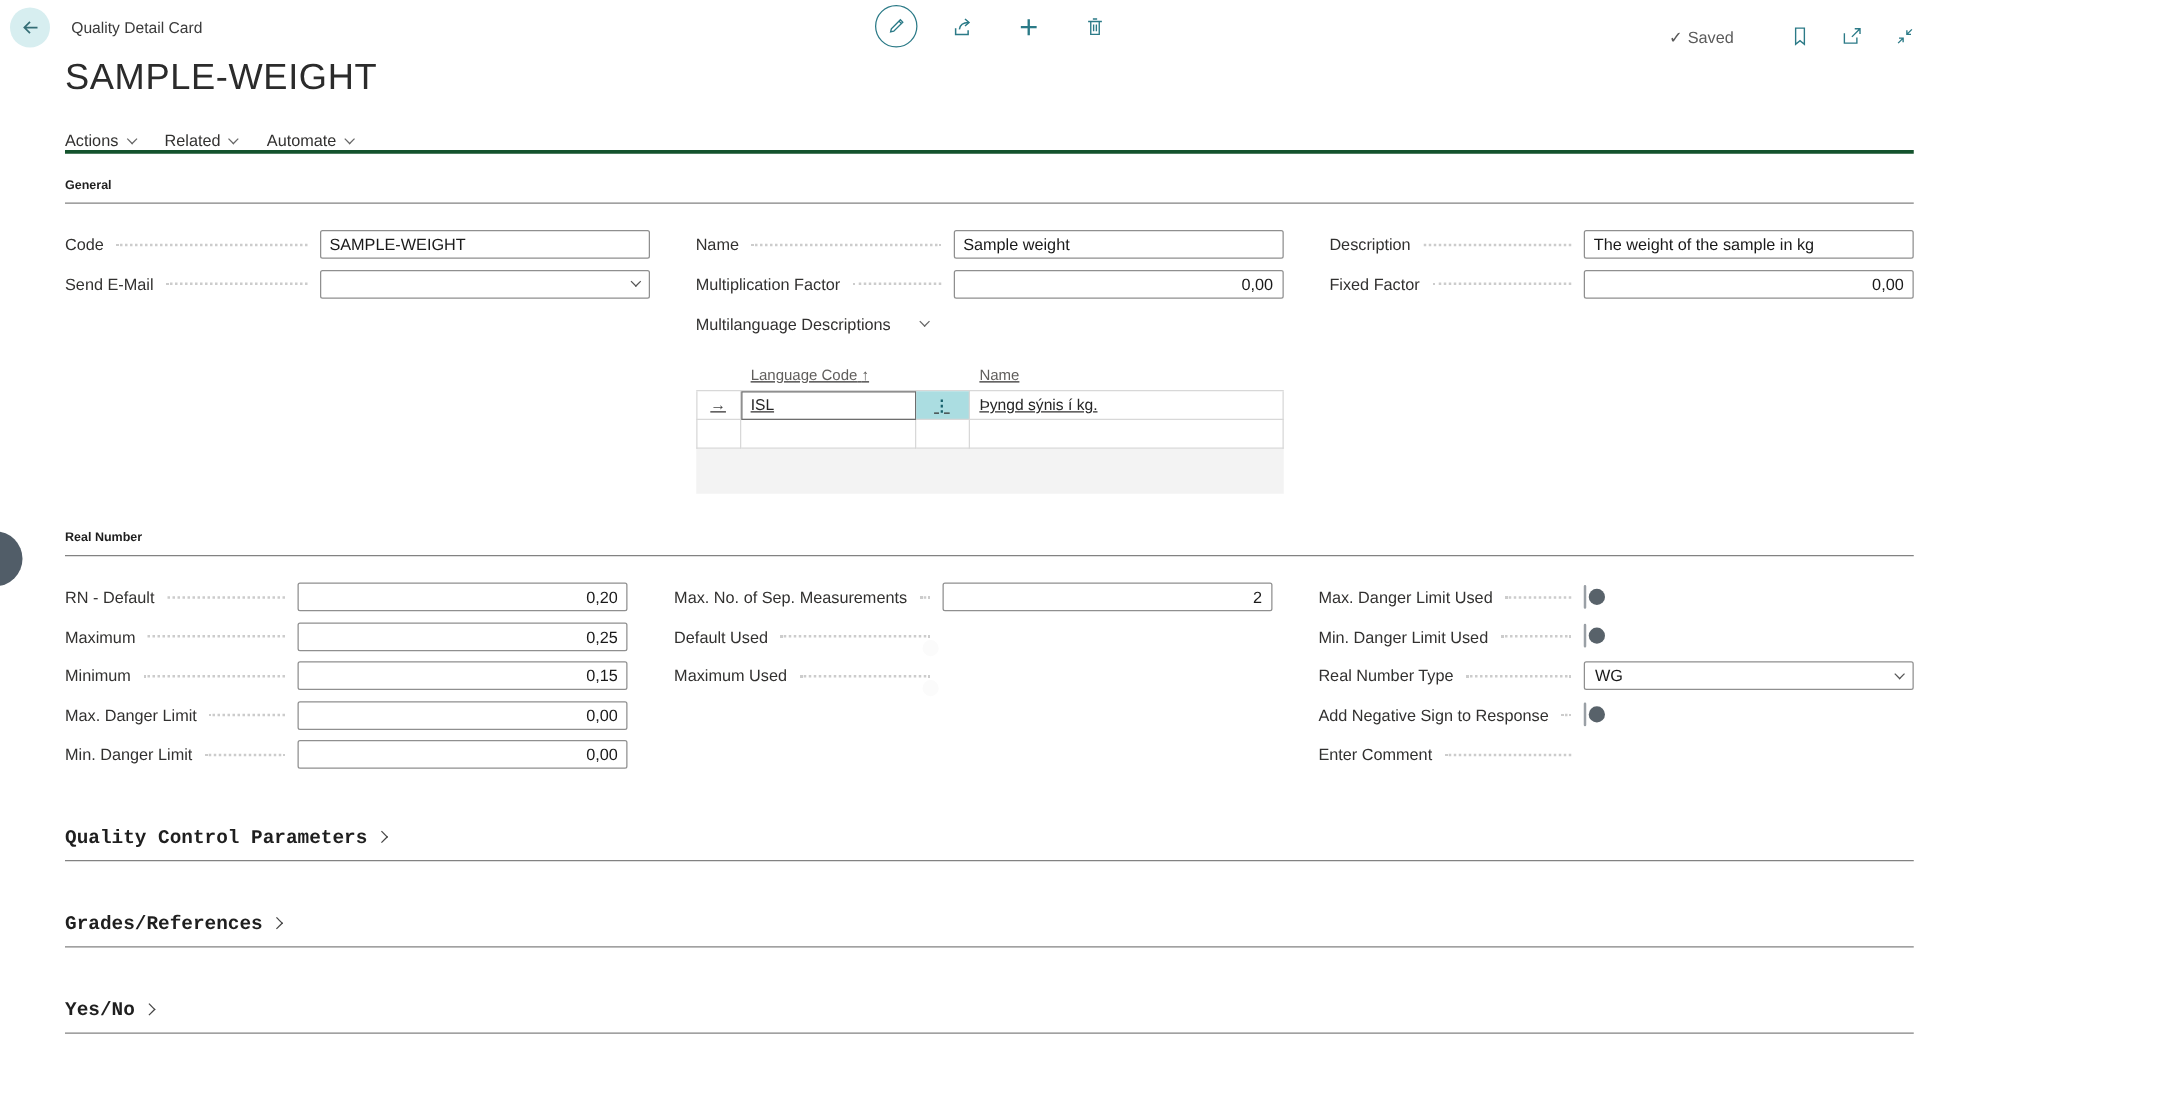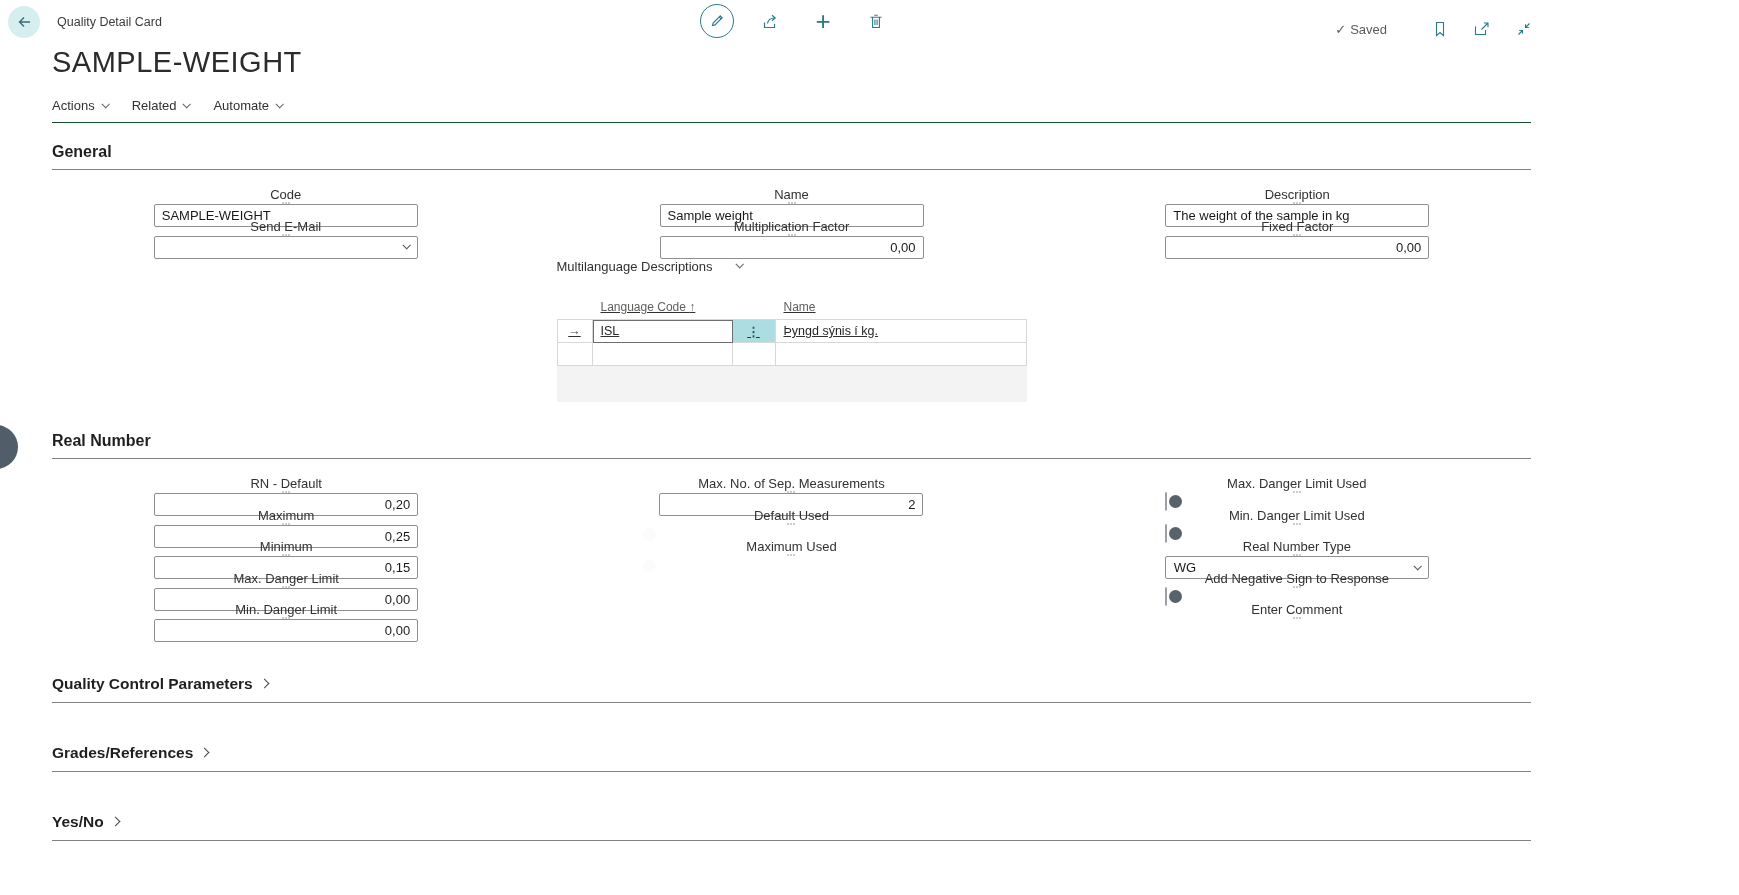--- a/index.html
+++ b/index.html
@@ -16,35 +16,35 @@
     display:flex; align-items:center; justify-content:center; cursor:pointer; }
   .tool-icon { width:34px; height:34px; display:flex; align-items:center; justify-content:center; cursor:pointer; color:#2b7a87; }
   .plus-glyph { font-size:26px; font-weight:300; color:#2b7a87; line-height:1; }
   .topbar-right { position:absolute; right:198px; top:12px; display:flex; align-items:center; gap:8px; }
   .saved { display:flex; align-items:center; gap:4px; font-size:13px; color:#5a5a5a; margin-right:28px; }
   .saved .chk { color:#5a5a5a; font-size:13px; }
 
   
   .page-title { margin:2px 0 0 52px; font-size:29px; font-weight:300; letter-spacing:.5px; color:#2b2b2b; }
   .content { width:1479px; margin-left:52px; }
-  .menubar { display:flex; align-items:center; gap:24px; height:34px; margin-top:10px;
-    border-bottom:1px solid #14532d; }
+  .menubar { display:flex; align-items:flex-end; gap:24px; height:34px; margin-top:10px;
+    border-bottom:3px solid #14532d; }
   .menu-item { display:flex; align-items:center; font-size:13px; color:#323130; cursor:pointer; }
   .chev-down { display:inline-block; width:6px; height:6px; border-right:1.2px solid #666;
     border-bottom:1.2px solid #666; transform:rotate(45deg) translateY(-1px); margin-left:7px; margin-bottom:2px; }
   .chev-right { display:inline-block; width:7px; height:7px; border-right:1.4px solid #444;
     border-bottom:1.4px solid #444; transform:rotate(-45deg); margin-left:8px; }
 
   
   .section { margin-top:20px; }
-  .section-heading { font-size:16px; font-weight:bold; color:#1f1f1f; padding-bottom:8px;
+  .section-heading { font-size:10px; font-weight:bold; color:#1f1f1f; padding-bottom:8px;
     border-bottom:1px solid #828282; cursor:pointer; }
   .section-body { padding-top:17px; display:grid; grid-template-columns:1fr 1fr 1fr; column-gap:37px; align-items:start; }
 
-  .frow { display:flex; align-items:center; height:31.5px;flex-direction:column; }
+  .frow { display:flex; align-items:center; height:31.5px; }
   .flabel { font-size:13px; color:#323130; white-space:nowrap; }
   .dots { flex:1 1 auto; min-width:8px; border-bottom:2px dotted #cccccc; height:2px; margin:0 10px; }
   .control { flex:0 0 264px; width:264px; }
   input.field-input { width:100%; height:23px; border:1px solid #8f8f8f; border-radius:2px;
     padding:0 7px; font-family:"Liberation Sans",sans-serif; font-size:13px; color:#1a1a1a; background:#fff; }
   input.num { text-align:right; }
   .select-box { width:100%; height:23px; border:1px solid #8f8f8f; border-radius:2px; background:#fff;
     display:flex; align-items:center; justify-content:space-between; padding:0 8px; font-size:13px; color:#1a1a1a; cursor:pointer; }
   .select-box .chev-down { margin-left:4px; border-color:#555; }
 
@@ -68,21 +68,21 @@
   .ml-row > div { border-right:1px solid #d8d8d8; border-bottom:1px solid #d8d8d8;
     display:flex; align-items:center; padding:0 8px; color:#252525; }
   .ml-row > .c1 { border-left:1px solid #d8d8d8; justify-content:center; color:#444; padding:0; }
   .ml-head > .c2, .ml-head > .c4 { padding:0 8px; }
   .cell-focus { outline:1px solid #6e6e6e; outline-offset:-1px; }
   .cell-sel { background:#abdde1; justify-content:center !important; color:#17606b !important; font-weight:bold; padding:0 !important; }
 
   
   .collapsed-section { margin-top:41px; }
   .collapsed-heading { display:flex; align-items:center; font-size:15.5px; font-weight:bold; color:#1f1f1f;
-    padding-bottom:9px; border-bottom:1px solid #828282; cursor:pointer; }
+    padding-bottom:9px; border-bottom:1px solid #828282; cursor:pointer;font-family:Liberation Mono, monospace; }
 
   
   .edge-handle { position:absolute; left:-26px; top:425px; width:44px; height:44px; border-radius:50%; background:#515d68; cursor:pointer; }
 
   svg { display:block; }
 </style>
 </head>
 <body>
 
 <div class="topbar">

